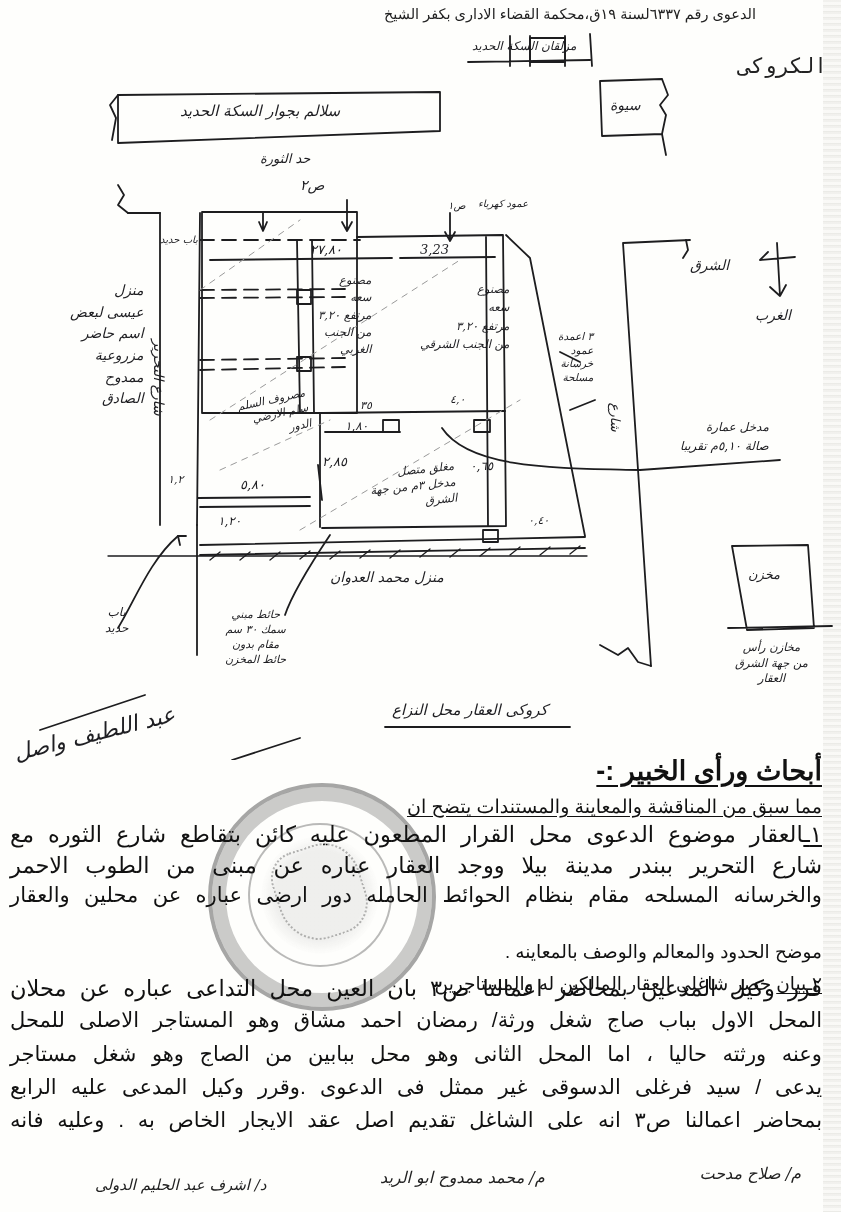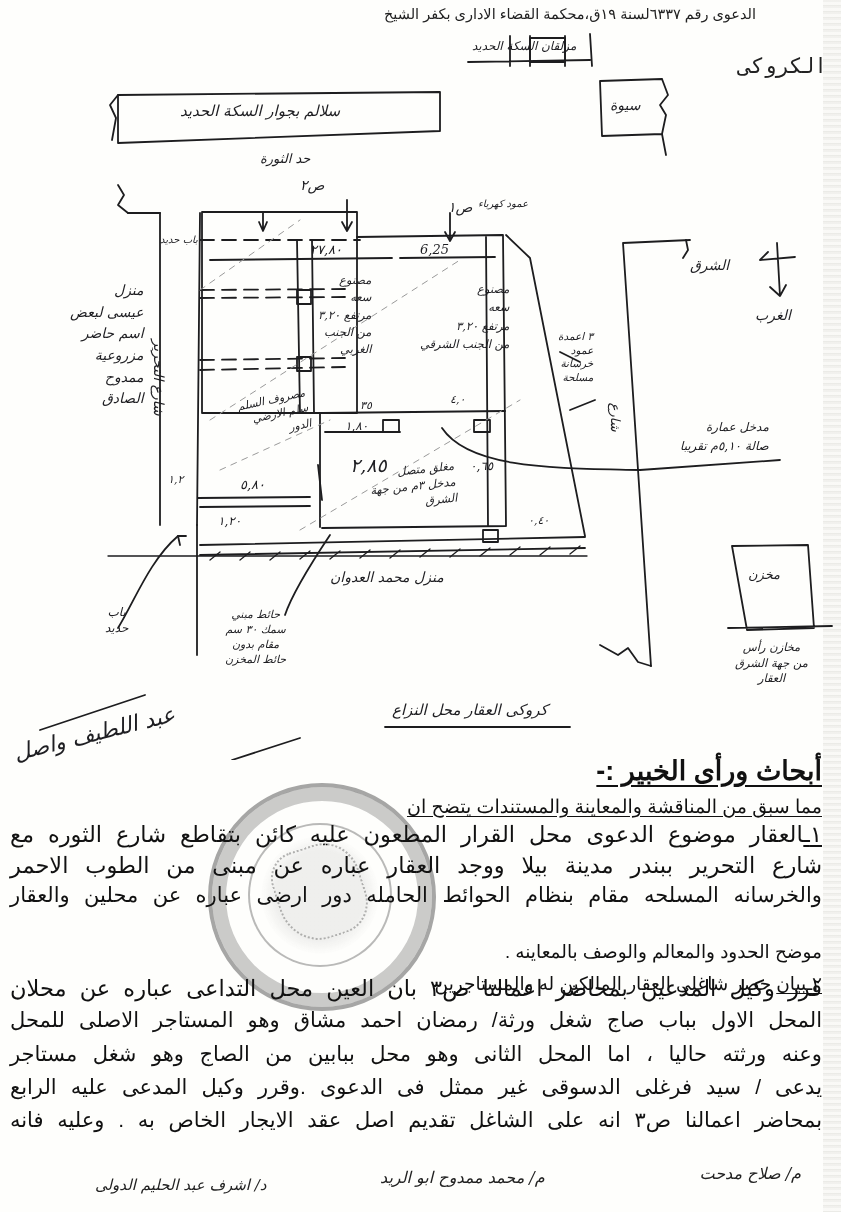--- a/index.html
+++ b/index.html
@@ -150,36 +150,36 @@
   <path d="M347 200 L347 230 M342 222 L347 231 L352 222"></path>
   <path d="M450 213 L450 240 M445 232 L450 241 L455 232"></path>
   <path d="M570 410 L595 400 M560 352 L580 362"></path>
 </svg>
 
 <div class="hw" style="left:472px;top:40px;font-size:12px;">مزلقان السكة الحديد</div>
 <div class="hw" style="left:180px;top:103px;font-size:15px;">سلالم بجوار السكة الحديد</div>
 <div class="hw" style="left:610px;top:98px;font-size:14px;">سيوة</div>
 <div class="hw" style="left:260px;top:152px;font-size:13px;">حد الثورة</div>
 <div class="hw" style="left:300px;top:178px;font-size:14px;">ص٢</div>
-<div class="hw" style="left:448px;top:200px;font-size:14px;">ص١</div>
+<div class="hw" style="left:448px;top:200px;font-size:10px;">ص١</div>
 <div class="hw" style="left:478px;top:198px;font-size:10px;">عمود كهرباء</div>
 <div class="hw" style="left:160px;top:234px;font-size:10px;">باب حديد</div>
 
 <div class="hw" style="left:70px;top:280px;font-size:14px;text-align:right;line-height:1.55;">
   <div>منزل</div>
   <div>عيسى لبعض</div>
   <div>اسم حاضر</div>
   <div>مزروعية</div>
   <div>ممدوح</div>
   <div>الصادق</div>
 </div>
 <div class="hw" style="left:120px;top:370px;font-size:14px;transform:rotate(90deg);transform-origin:center;">شارع التحرير</div>
 
 <div class="hw" style="left:310px;top:243px;font-size:13px;">٢٧,٨٠</div>
-<div class="hw" style="left:420px;top:243px;font-size:13px;">6,25</div>
+<div class="hw" style="left:420px;top:243px;font-size:13px;">3,23</div>
 
 <div class="hw" style="left:318px;top:272px;font-size:11.5px;line-height:1.5;">
   <div>مصنوع</div>
   <div>سعه</div>
   <div>مرتفع ٣,٢٠</div>
   <div>من الجنب</div>
   <div>الغربي</div>
 </div>
 <div class="hw" style="left:420px;top:280px;font-size:11.5px;line-height:1.6;">
   <div>مصنوع</div>
@@ -188,21 +188,21 @@
   <div>من الجنب الشرقي</div>
 </div>
 <div class="hw" style="left:240px;top:392px;font-size:11px;transform:rotate(-12deg);line-height:1.4;">
   <div>مصروف السلم</div>
   <div>سلم الارضي</div>
   <div>الدور</div>
 </div>
 <div class="hw" style="left:450px;top:394px;font-size:11px;">٤,٠</div>
 <div class="hw" style="left:360px;top:400px;font-size:11px;">٣٥</div>
 <div class="hw" style="left:345px;top:420px;font-size:12px;">١,٨٠</div>
-<div class="hw" style="left:322px;top:455px;font-size:19px;margin-left:28px;">٢,٨٥</div>
+<div class="hw" style="left:322px;top:455px;font-size:13px;">٢,٨٥</div>
 <div class="hw" style="left:240px;top:478px;font-size:13px;">٥,٨٠</div>
 <div class="hw" style="left:218px;top:515px;font-size:12px;">١,٢٠</div>
 <div class="hw" style="left:470px;top:460px;font-size:12px;">٠,٦٥</div>
 <div class="hw" style="left:528px;top:515px;font-size:11px;">٠,٤٠</div>
 <div class="hw" style="left:168px;top:474px;font-size:11px;">١,٢</div>
 <div class="hw" style="left:370px;top:462px;font-size:11.5px;line-height:1.4;transform:rotate(-6deg);">
   <div>مغلق متصل</div>
   <div>مدخل ٣م من جهة</div>
   <div>الشرق</div>
 </div>

